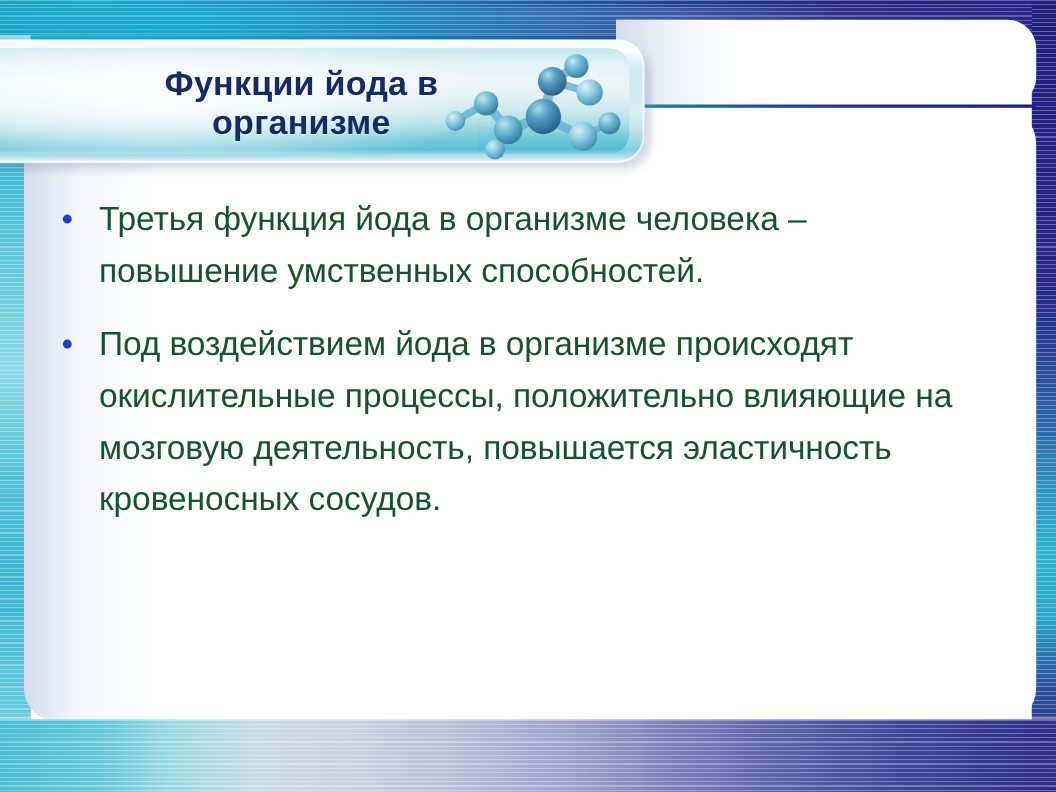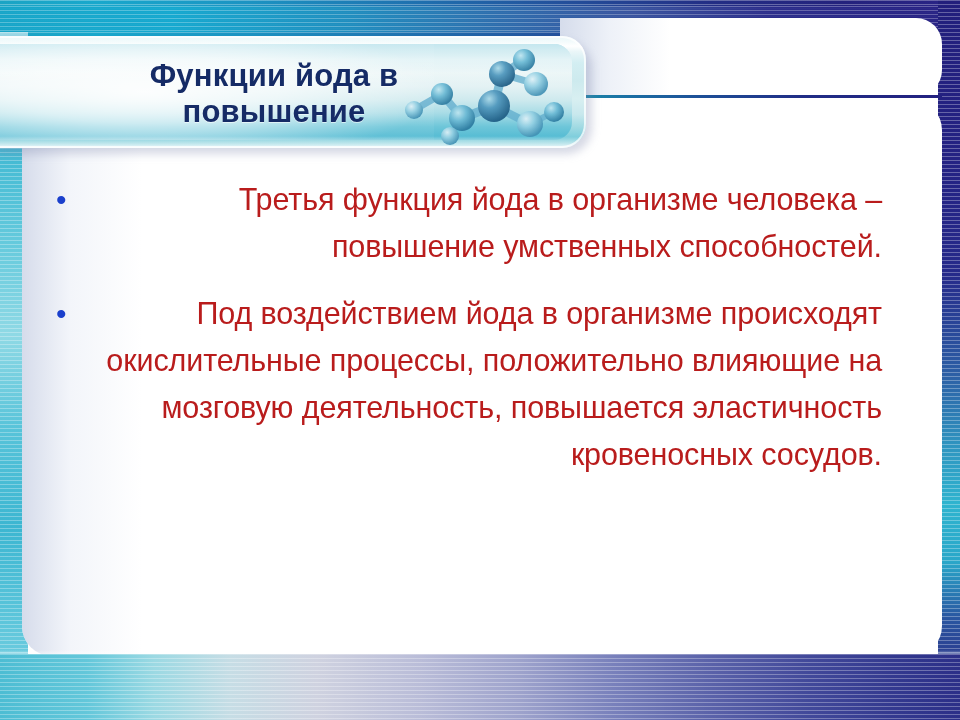--- a/index.html
+++ b/index.html
@@ -290,25 +290,24 @@
     flex: 0 0 auto;
     width: 34px;
     color: #1a3fcc;
     font-size: 30px;
     line-height: 47px;
     text-align: left;
     padding-left: 4px;
   }
   .bullet-text {
     flex: 1 1 auto;
-    color: #b91c1c;
+    color: #14532d;
     font-size: 30.5px;
     line-height: 47px;
     letter-spacing: -0.1px;
-    text-align: right;
   }
 </style>
 </head>
 <body>
 
 <div id="slide">
 
   <div id="top-band" class="stripes"></div>
   <div id="top-band-inner" class="stripes"></div>
 
@@ -370,21 +369,21 @@
       <circle cx="60" cy="96" r="9" fill="url(#atomB)"></circle>
       <circle cx="104" cy="66" r="16" fill="url(#atomC)"></circle>
       <circle cx="112" cy="34" r="13" fill="url(#atomC)"></circle>
       <circle cx="134" cy="20" r="11" fill="url(#atomA)"></circle>
       <circle cx="146" cy="44" r="12" fill="url(#atomB)"></circle>
       <circle cx="140" cy="84" r="13" fill="url(#atomB)"></circle>
       <circle cx="164" cy="72" r="10" fill="url(#atomA)"></circle>
     </svg>
 
     <div id="title-text">Функции йода в
-повышение</div>
+организме</div>
   </div>
 
   <div id="body">
 
     <div class="bullet-row">
       <div class="bullet-marker">•</div>
       <div class="bullet-text">Третья функция йода в организме человека – повышение умственных способностей.</div>
     </div>
 
     <div class="bullet-row">

